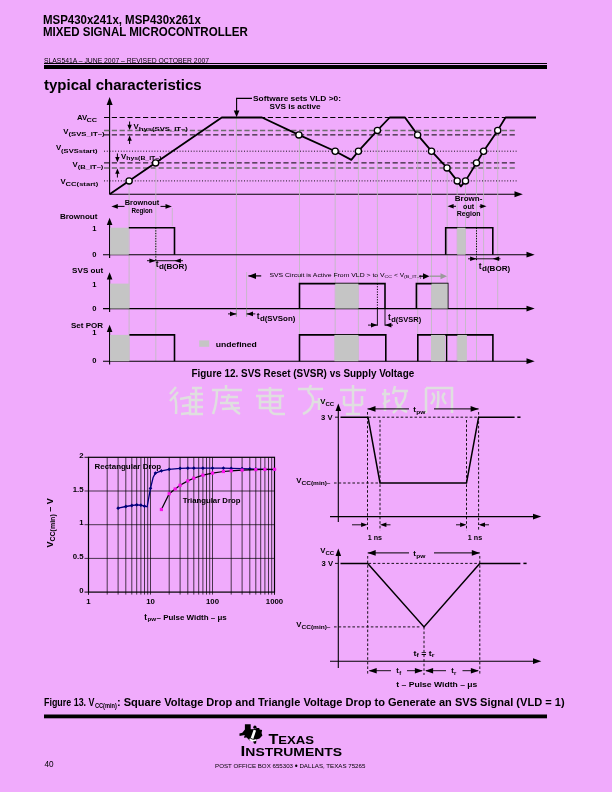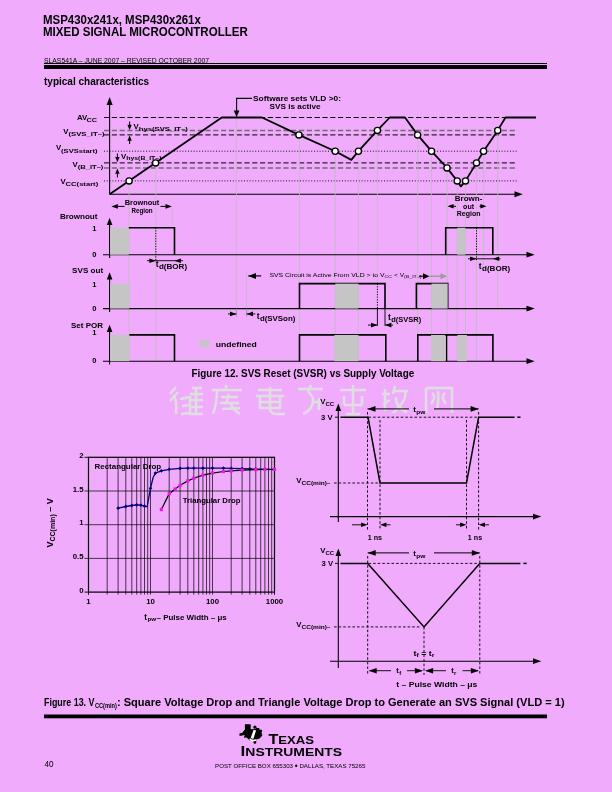--- a/index.html
+++ b/index.html
@@ -15,21 +15,21 @@
 <div class="abs" style="left:42.7px;top:12.4px;font-size:13.4px;font-weight:bold;transform:scaleX(0.855);transform-origin:0 0;white-space:pre;">MSP430x241x, MSP430x261x</div>
 
 <div class="abs" style="left:42.7px;top:24.4px;font-size:13.4px;font-weight:bold;transform:scaleX(0.861);transform-origin:0 0;white-space:pre;">MIXED SIGNAL MICROCONTROLLER</div>
 
 <div class="abs" style="left:44px;top:56.8px;font-size:6.8px;white-space:pre;">SLAS541A – JUNE 2007 – REVISED OCTOBER 2007</div>
 
 <div class="abs" style="left:44px;top:63.4px;width:503px;height:0.8px;background:#000;"></div>
 
 <div class="abs" style="left:44px;top:65.4px;width:503px;height:3.8px;background:#000;"></div>
 
-<div class="abs" style="left:44px;top:76px;font-size:10px;font-weight:bold;">typical characteristics</div>
+<div class="abs" style="left:44px;top:76px;font-size:15px;font-weight:bold;">typical characteristics</div>
 
 <svg class="abs" style="left:0;top:0;" width="612" height="792" viewBox="0 0 612 792">
 <defs></defs>
 <g fill="#000">
 
 <g stroke="#dfdfdf" stroke-width="2.5" fill="none">
   <path d="M176 387 l-6 7 M178 392 l-8 9 M174 396 q3 4 2 18 M180 399 l10 -2 M182 406 l8 -1 M181 414 l9 -1 M190 396 v18 M192 388 h10 M190 394 h13 M191 400 h12 M190 407 h13 M189 414 h14 M196 389 v25"></path>
   <path d="M212 390 h30 M226 385 v6 M217 390 q0 14 -4 24 M221 397 h17 M220 403 h19 M220 409 v0 M229 394 l-3 10 M222 409 l18 -1 M231 404 q2 6 9 10"></path>
   <path d="M258 390 h24 M256 396 h28 M260 396 v13 M280 396 v13 M260 402 h20 M260 408 h20 M270 387 v21 M270 408 q0 6 6 6 h9"></path>
   <path d="M298 389 h25 M311 385 l-3 7 M308 392 q6 4 5 10 q-1 8 -10 12 M313 402 h12 M319 398 v12"></path>

